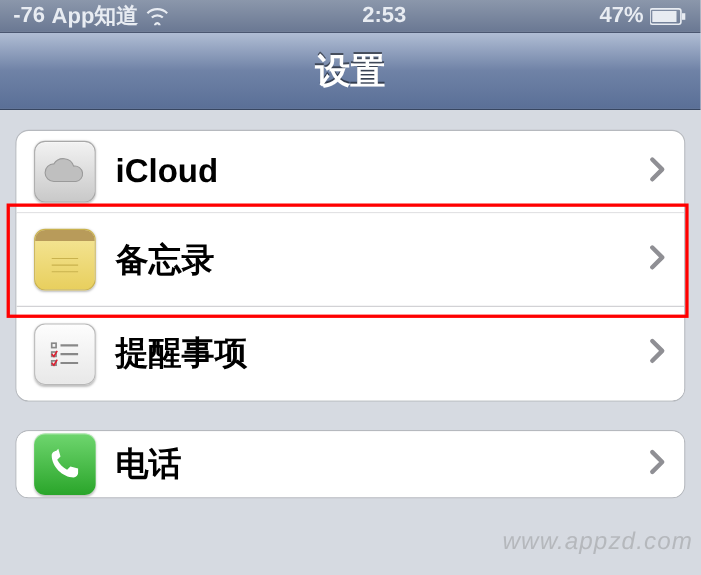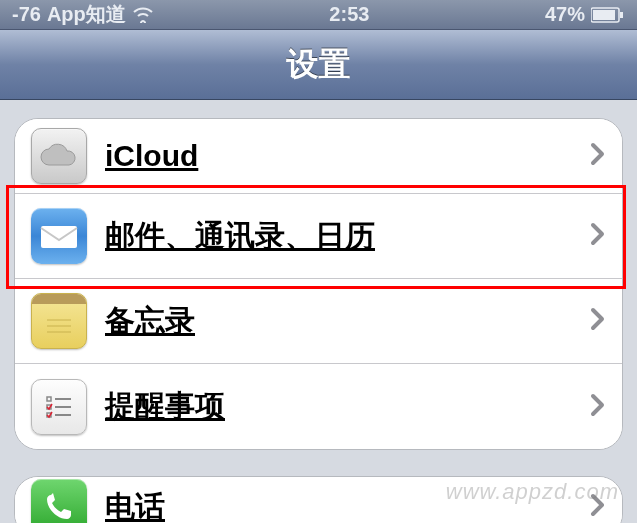--- a/index.html
+++ b/index.html
@@ -37,24 +37,23 @@
       font-weight: bold;
       text-shadow: 0 -1px 0 rgba(0,0,0,0.5);
       border-bottom: 1px solid #374661;
       text-align: right;
     }
     .content {
       padding: 18px 14px 0 14px;
     }
     .group {
       background: #fff;
-      border-radius: 24px;
+      border-radius: 12px;
       border: 1px solid #b6b9be;
       overflow: hidden;
-      text-decoration: underline;
     }
     .row {
       display: flex;
       align-items: center;
       height: 85px;
       padding: 0 16px;
       border-bottom: 1px solid #c8c8cc;
       background: #fff;
       position: relative;
     }
@@ -125,21 +124,21 @@
       left: 6px;
       top: 185px;
       width: 620px;
       height: 104px;
       pointer-events: none;
       z-index: 10;
     }
     .watermark {
       position: absolute;
       bottom: 18px;
-      right: 18px;
+      right: 7px;
       font-size: 22px;
       color: rgba(120,120,120,0.35);
       font-style: italic;
       letter-spacing: 1px;
       pointer-events: none;
     }
     .group2 { margin-top: 26px; }
   </style>
 </head>
 <body>
@@ -182,34 +181,20 @@
           </svg>
       </div>
       <div class="row-label">iCloud</div>
       <span class="chevron">
         <svg width="16" height="24" viewBox="0 0 16 24">
             <path d="M3 3 L12 12 L3 21" fill="none" stroke="#8f8f94" stroke-width="4" stroke-linecap="round" stroke-linejoin="round"></path>
           </svg>
       </span>
     </div>
 
-    <div class="row">
-      <div class="icon-box icon-mail">
-        <svg width="40" height="28" viewBox="0 0 40 28">
-            <rect x="2" y="4" width="36" height="22" rx="2" fill="#fff"></rect>
-            <path d="M2 6 L20 18 L38 6" fill="none" stroke="#c7c7c7" stroke-width="2"></path>
-          </svg>
-      </div>
-      <div class="row-label">邮件、通讯录、日历</div>
-      <span class="chevron">
-        <svg width="16" height="24" viewBox="0 0 16 24">
-            <path d="M3 3 L12 12 L3 21" fill="none" stroke="#8f8f94" stroke-width="4" stroke-linecap="round" stroke-linejoin="round"></path>
-          </svg>
-      </span>
-    </div>
 
     <div class="row">
       <div class="icon-box icon-notes">
         <svg width="36" height="30" viewBox="0 0 36 30">
             <line x1="6" y1="14" x2="30" y2="14" stroke="#c9b24e" stroke-width="1"></line>
             <line x1="6" y1="20" x2="30" y2="20" stroke="#c9b24e" stroke-width="1"></line>
             <line x1="6" y1="26" x2="30" y2="26" stroke="#c9b24e" stroke-width="1"></line>
           </svg>
       </div>
       <div class="row-label">备忘录</div>

